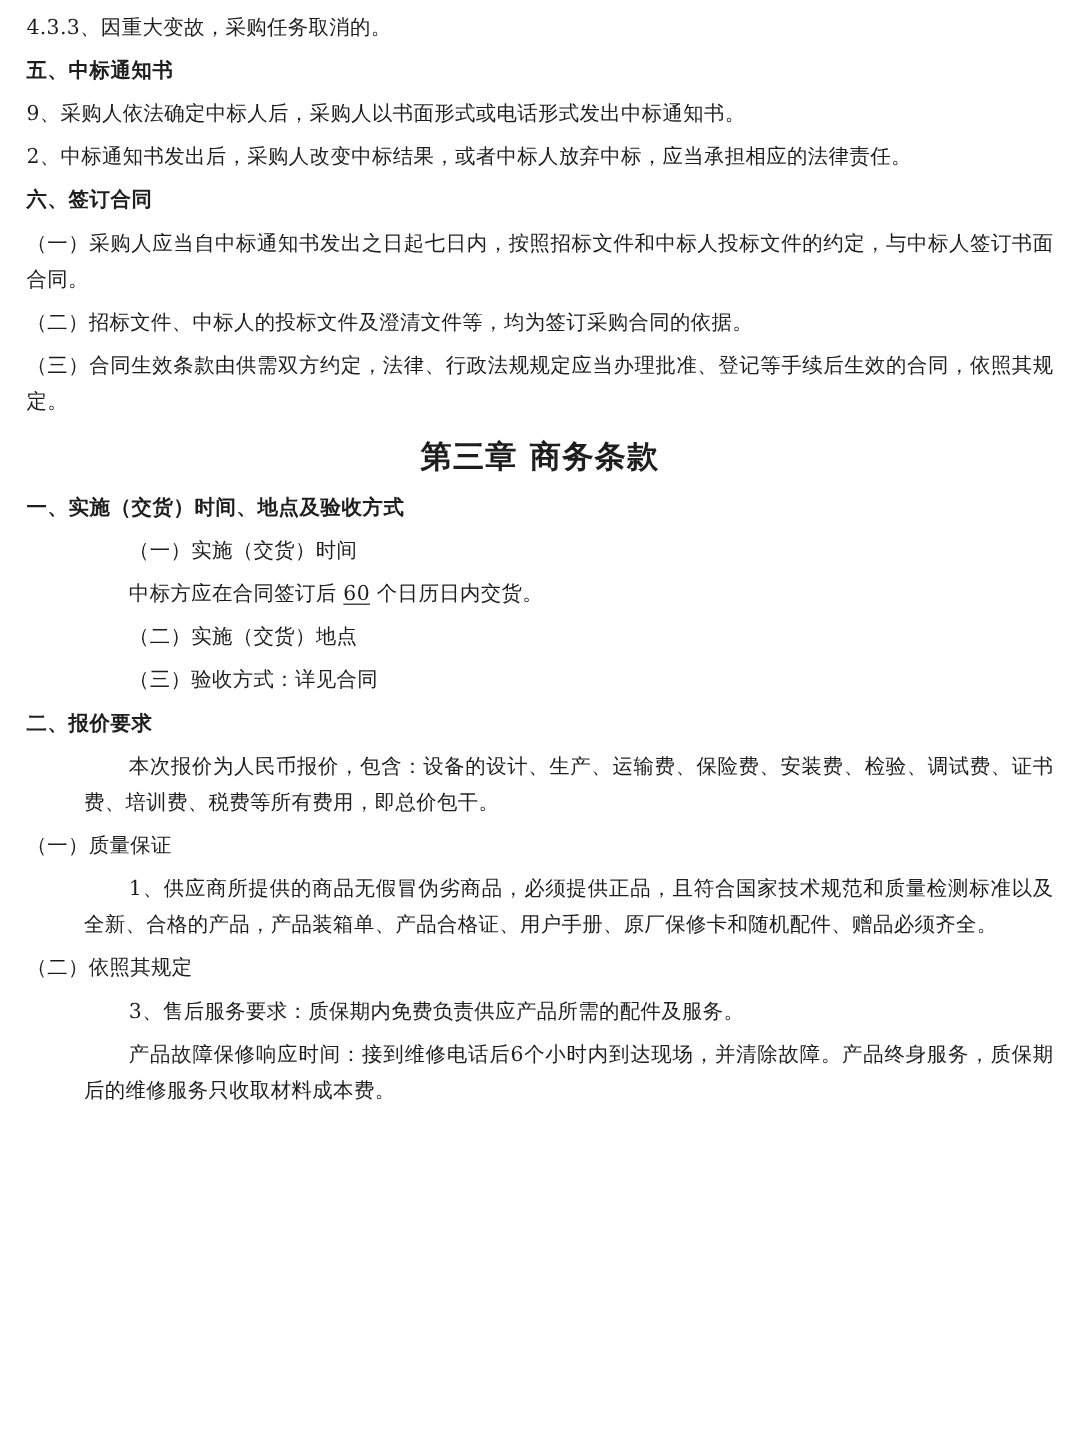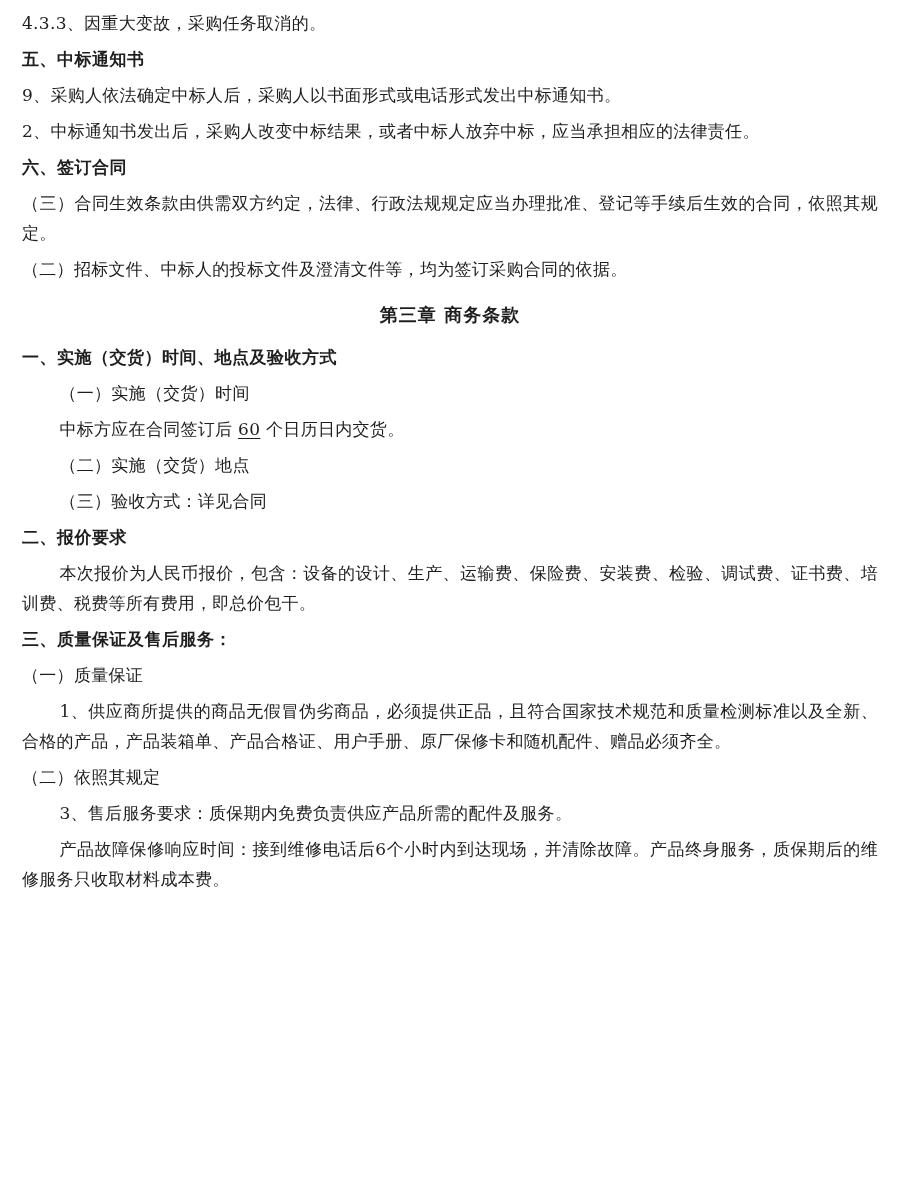--- a/index.html
+++ b/index.html
@@ -19,28 +19,28 @@
     color: #1e1e1e;
     font-family: "DejaVu Serif", "Liberation Serif", serif;
   }
   .par {
     font-size: 17px;
     line-height: 30px;
     margin: 6px 0;
     text-align: justify;
     letter-spacing: 0.3px;
   }
-  .par.ti { text-indent: 2.2em; }
+  .par.ti { text-indent: 2.2em; margin-left: 48px; }
   .hd {
     font-family: "DejaVu Sans", "Liberation Sans", sans-serif;
     font-weight: 700;
     letter-spacing: 0.5px;
   }
   .chapter {
-    font-size: 18px;
+    font-size: 26px;
     line-height: 32px;
     font-weight: 700;
     font-family: "DejaVu Sans", "Liberation Sans", sans-serif;
     text-align: center;
     margin: 15px 0 11px 0;
     letter-spacing: 1px;
   }
   .u {
     text-decoration: underline;
     text-underline-offset: 3px;
@@ -54,43 +54,43 @@
   <p class="par">4.3.3、因重大变故，采购任务取消的。</p>
 
   <p class="par hd">五、中标通知书</p>
 
   <p class="par">9、采购人依法确定中标人后，采购人以书面形式或电话形式发出中标通知书。</p>
 
   <p class="par">2、中标通知书发出后，采购人改变中标结果，或者中标人放弃中标，应当承担相应的法律责任。</p>
 
   <p class="par hd">六、签订合同</p>
 
+  <p class="par">（一）采购人应当自中标通知书发出之日起七日内，按照招标文件和中标人投标文件的约定，与中标人签订书面合同。</p>
+
+  <p class="par">（二）招标文件、中标人的投标文件及澄清文件等，均为签订采购合同的依据。</p>
 
   <p class="par">（三）合同生效条款由供需双方约定，法律、行政法规规定应当办理批准、登记等手续后生效的合同，依照其规定。</p>
-
-  <p class="par">（二）招标文件、中标人的投标文件及澄清文件等，均为签订采购合同的依据。</p>
 
   <h2 class="chapter">第三章 商务条款</h2>
 
   <p class="par hd">一、实施（交货）时间、地点及验收方式</p>
 
   <p class="par ti">（一）实施（交货）时间</p>
 
   <p class="par ti"><span>中标方应在合同签订后 </span><span class="u">60</span><span> 个日历日内交货。</span></p>
 
   <p class="par ti">（二）实施（交货）地点</p>
 
 
   <p class="par ti">（三）验收方式：详见合同</p>
 
   <p class="par hd">二、报价要求</p>
 
   <p class="par ti">本次报价为人民币报价，包含：设备的设计、生产、运输费、保险费、安装费、检验、调试费、证书费、培训费、税费等所有费用，即总价包干。</p>
 
-  <p class="par hd">三、质量保证及售后服务：</p>
 
   <p class="par">（一）质量保证</p>
 
   <p class="par ti">1、供应商所提供的商品无假冒伪劣商品，必须提供正品，且符合国家技术规范和质量检测标准以及全新、合格的产品，产品装箱单、产品合格证、用户手册、原厂保修卡和随机配件、赠品必须齐全。</p>
 
 
   <p class="par">（二）依照其规定</p>
 
 
 

